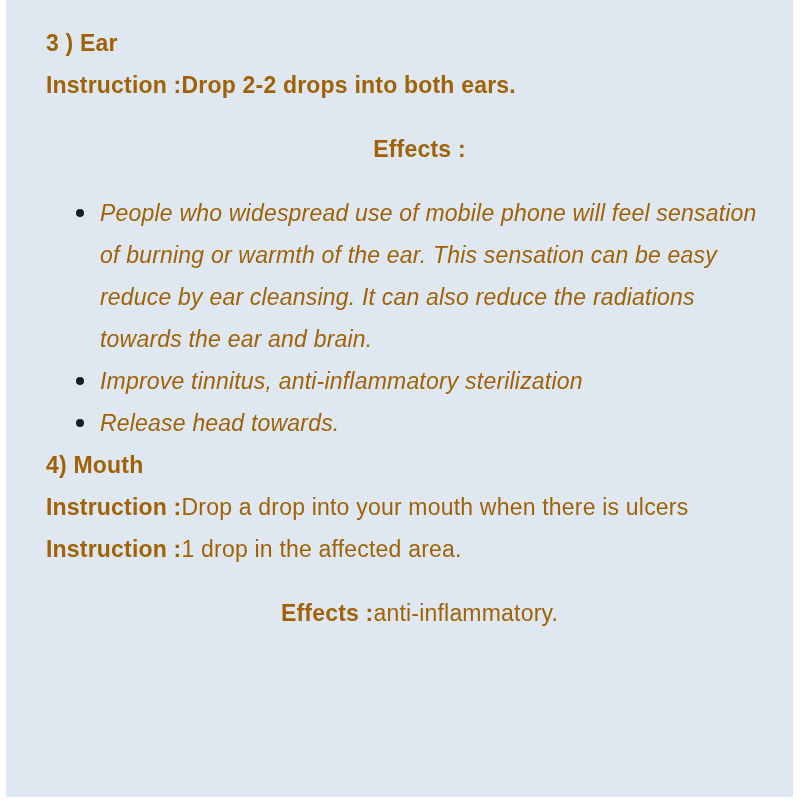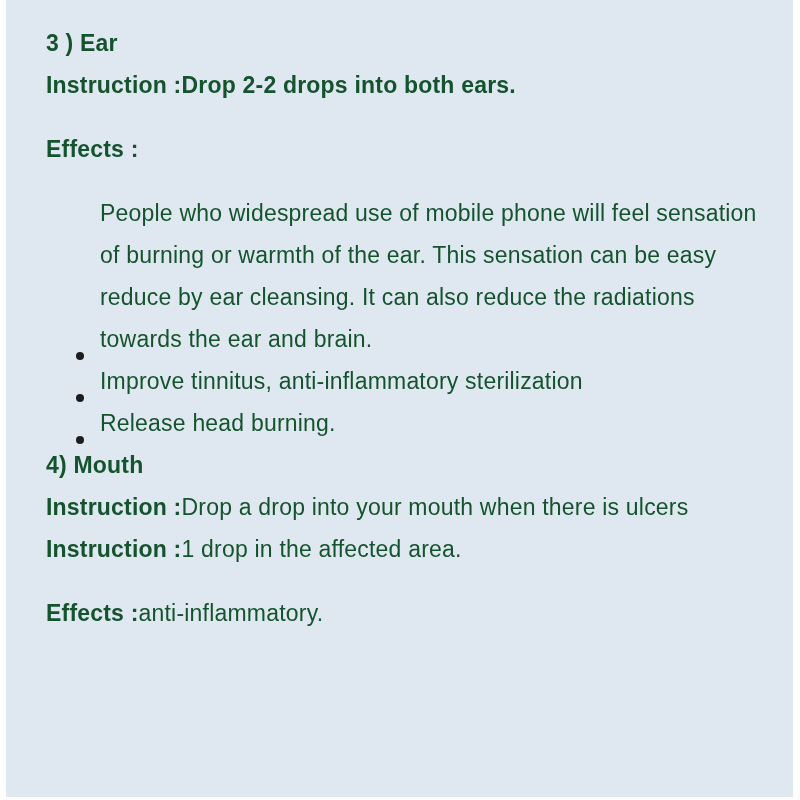--- a/index.html
+++ b/index.html
@@ -7,35 +7,35 @@
   body {
     background: #ffffff;
     font-family: "Liberation Sans", sans-serif;
     position: relative;
     overflow: hidden;
   }
   .panel {
     position: absolute;
     left: 6px; right: 7px; top: 0; bottom: 3px;
     background: #dfe8f0;
-    color: #14532d;
+    color: #a16207;
     font-size: 23px;
     line-height: 42px;
     padding: 22px 0 0 40px;
     letter-spacing: 0.2px;
   }
   .line { white-space: nowrap; }
   .heading { font-weight: 700; }
   .label { font-weight: 700; }
   .label-wide { margin-right: 13px; }
   .bold-all { font-weight: 700; }
-  .gap { margin-top: 22px; }
+  .gap { margin-top: 22px; text-align: center; }
   .gap-lg { }
   ul.bullets { list-style: none; margin-top: 22px; }
-  li.bullet { display: flex; align-items: flex-end; }
+  li.bullet { display: flex; align-items: flex-start; font-style: italic; }
   .bullet-dot {
     flex: 0 0 auto;
     width: 8px; height: 8px;
     border-radius: 50%;
     background: #1c1c1e;
     margin: 17px 16px 0 30px;
   }
   .bullet-text { max-width: 658px; }
 </style>
 </head>
@@ -51,21 +51,21 @@
       <li class="bullet">
         <span class="bullet-dot"></span>
         <span class="bullet-text">People who widespread use of mobile phone will feel sensation of burning or warmth of the ear. This sensation can be easy reduce by ear cleansing. It can also reduce the radiations towards the ear and brain.</span>
       </li>
       <li class="bullet">
         <span class="bullet-dot"></span>
         <span class="bullet-text">Improve tinnitus, anti-inflammatory sterilization</span>
       </li>
       <li class="bullet">
         <span class="bullet-dot"></span>
-        <span class="bullet-text">Release head burning.</span>
+        <span class="bullet-text">Release head towards.</span>
       </li>
     </ul>
   </div>
 
   <div class="section">
     <div class="line heading gap-lg">4) Mouth</div>
     <div class="line"><span class="label">Instruction :</span><span>Drop a drop into your mouth when there is ulcers</span></div>
   </div>
 
   <div class="section">

